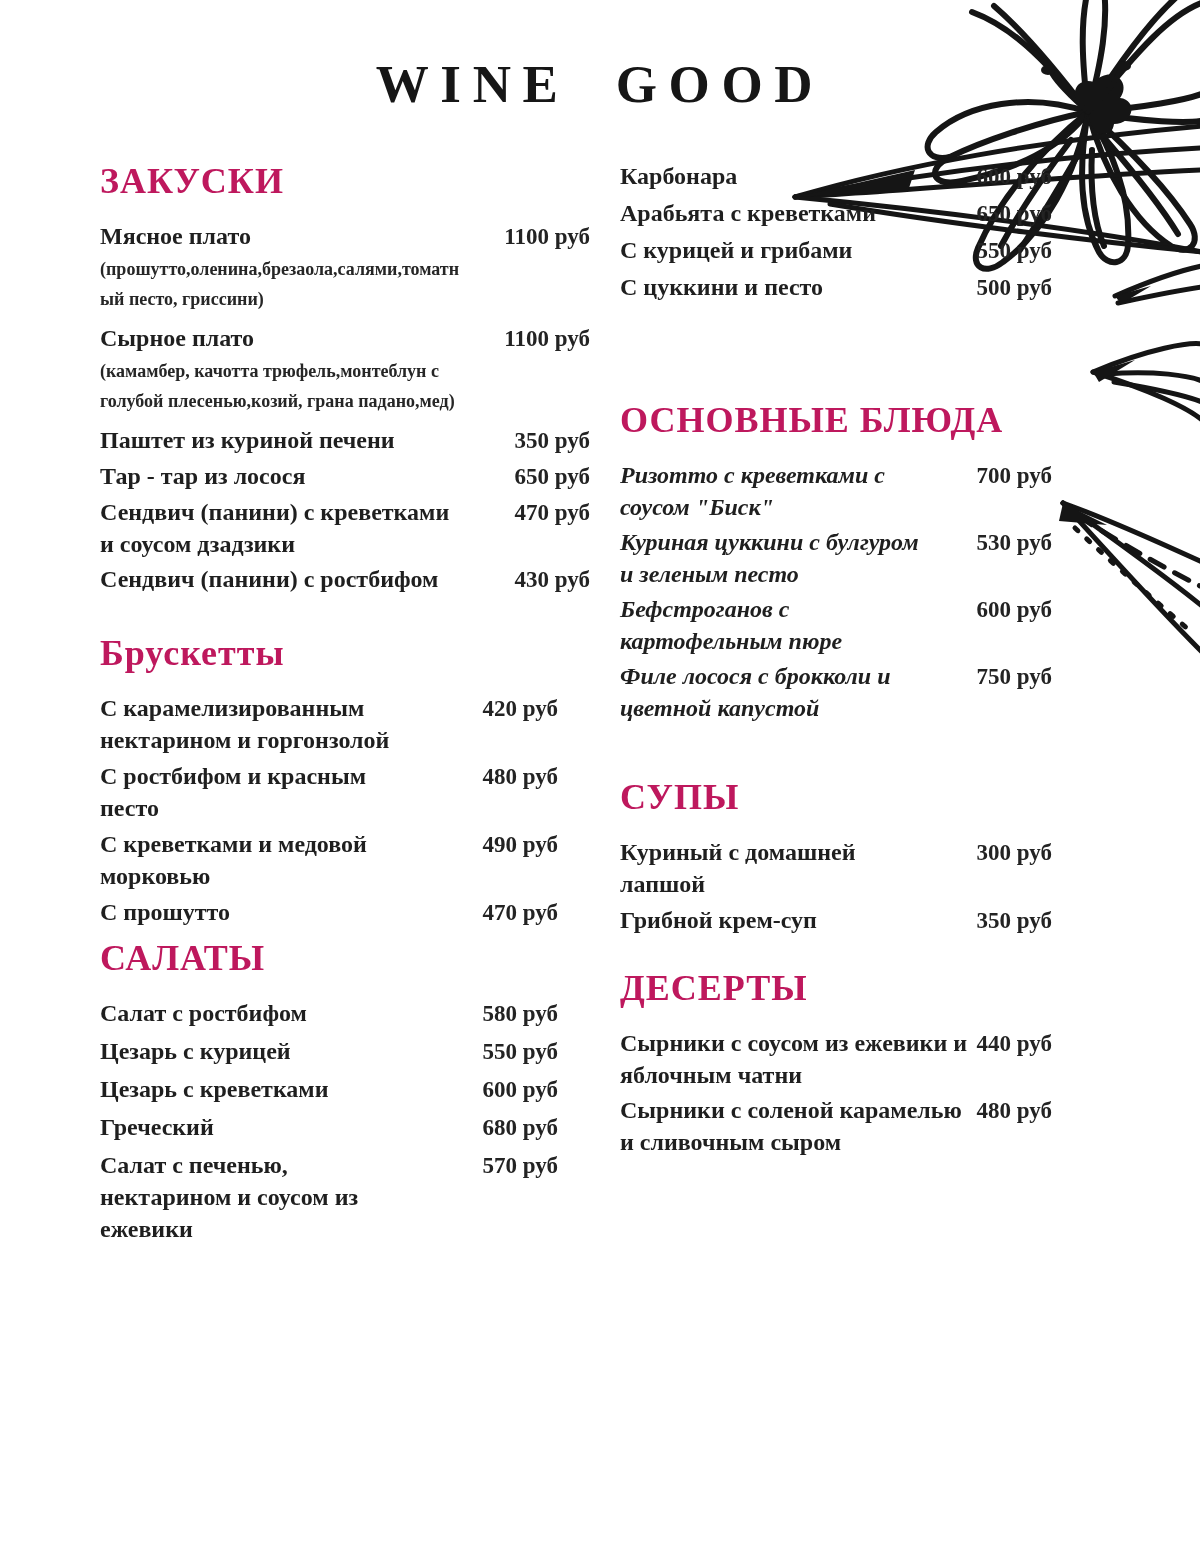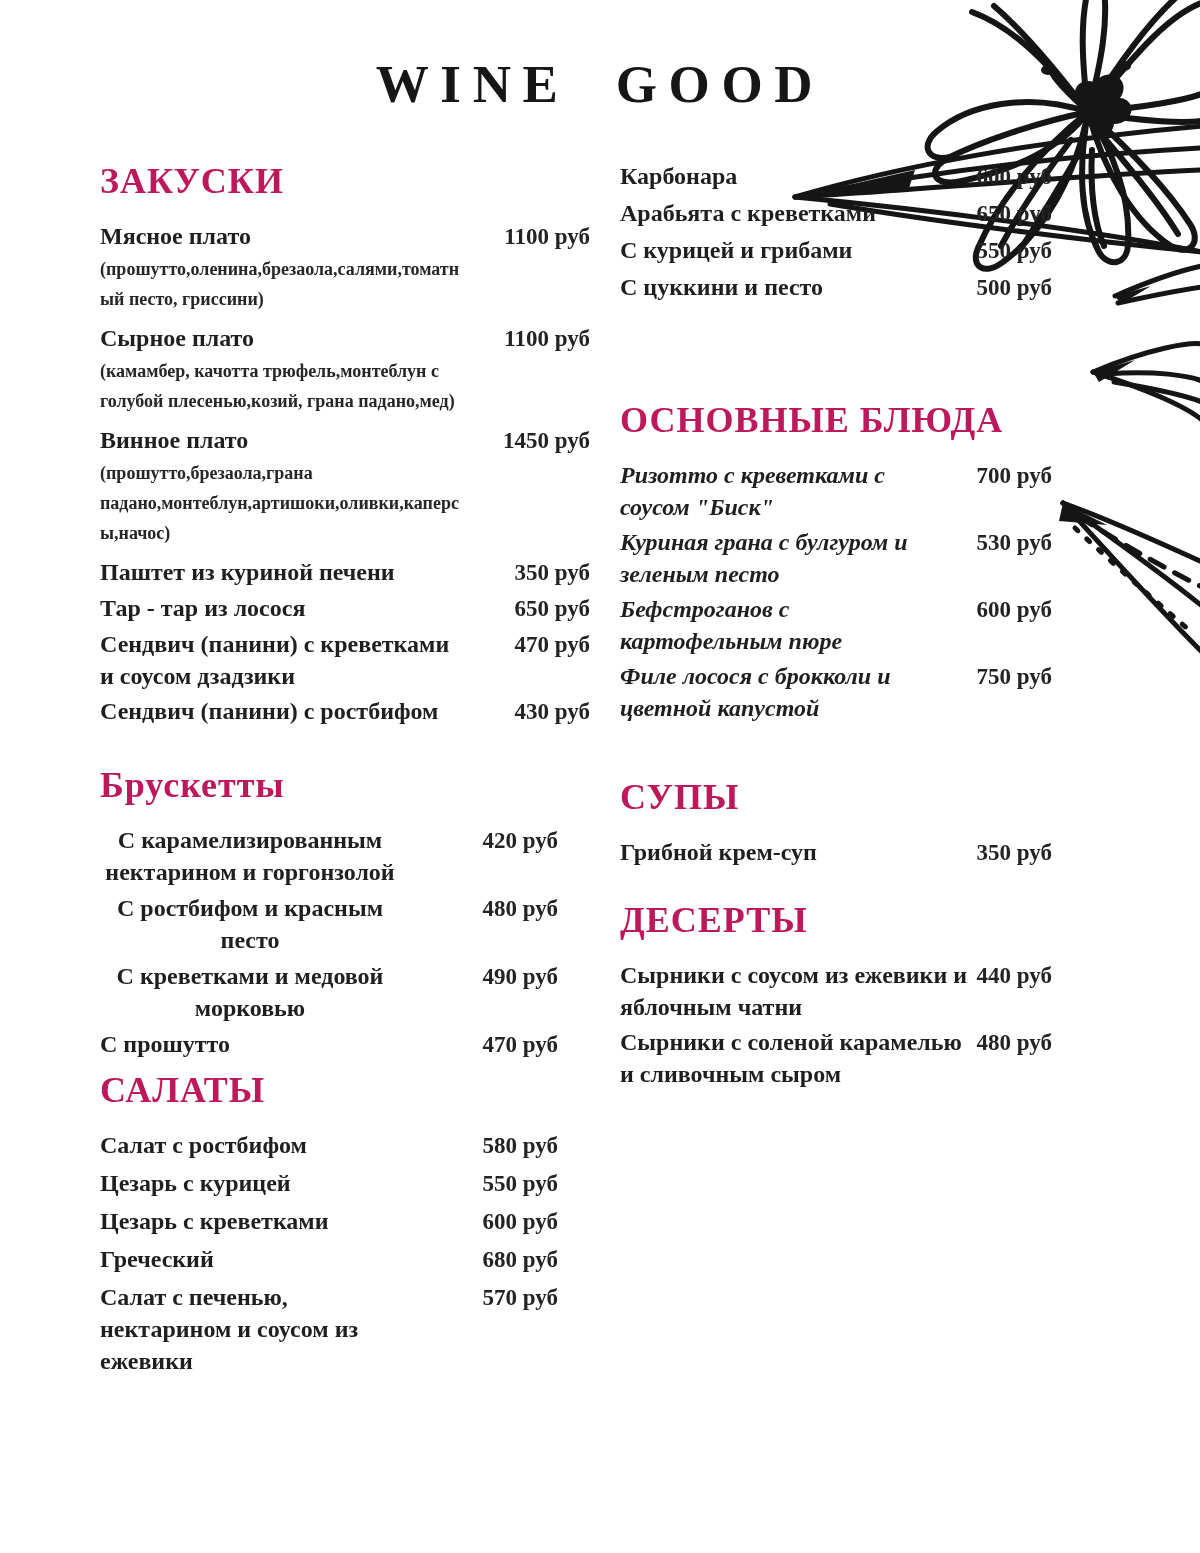--- a/index.html
+++ b/index.html
@@ -20,21 +20,21 @@
     font-size:36px;font-weight:700;letter-spacing:1px;margin:0 0 18px 0;color:#be185d;
   }
   .row{display:flex;justify-content:space-between;align-items:flex-start;margin-bottom:3px;}
   .left-part{flex:0 1 auto;}
   .iname{font-size:24px;font-weight:700;line-height:32px;}
   .iprice{font-size:23px;font-weight:700;line-height:33px;white-space:nowrap;color:#232323;}
   .idesc{font-size:18px;font-weight:700;line-height:30px;overflow-wrap:anywhere;margin:2px 0 5px 0;color:#262626;}
 
   .sec-zakuski  .left-part{max-width:362px;}
   .sec-brusketty{margin-top:36px;}
-  .sec-brusketty .left-part{max-width:300px;text-align:center;}
+  .sec-brusketty .left-part{max-width:300px;}
   .sec-brusketty .iprice{padding-right:32px;}
   .sec-brusketty .row{margin-bottom:4px;}
   .sec-salaty{margin-top:8px;}
   .sec-salaty .left-part{max-width:282px;}
   .sec-salaty .iprice{padding-right:32px;}
   .sec-salaty .row{margin-bottom:5px;}
   .sec-pasta .left-part{max-width:300px;}
   .sec-pasta .heading{margin-bottom:24px;}
   .sec-pasta .row{margin-bottom:4px;}
   .sec-mains{margin-top:95px;}
@@ -128,27 +128,20 @@
     </div>
     <div class="row">
       <div class="left-part">
         <div class="iname">Сырное плато</div>
         <div class="idesc">(камамбер, качотта трюфель,монтеблун с голубой плесенью,козий, грана падано,мед)</div>
       </div>
       <div class="iprice">1100 руб</div>
     </div>
     <div class="row">
       <div class="left-part">
-        <div class="iname">Винное плато</div>
-        <div class="idesc">(прошутто,брезаола,грана падано,монтеблун,артишоки,оливки,каперсы,начос)</div>
-      </div>
-      <div class="iprice">1450 руб</div>
-    </div>
-    <div class="row">
-      <div class="left-part">
           <div class="iname">Паштет из куриной печени</div>
         </div>
       <div class="iprice">350 руб</div>
     </div>
     <div class="row">
       <div class="left-part">
           <div class="iname">Тар - тар из лосося</div>
         </div>
       <div class="iprice">650 руб</div>
     </div>
@@ -262,21 +255,21 @@
   <div class="section sec-mains">
     <h2 class="heading">ОСНОВНЫЕ БЛЮДА</h2>
     <div class="row">
       <div class="left-part">
           <div class="iname">Ризотто с креветками с соусом "Биск"</div>
         </div>
       <div class="iprice">700 руб</div>
     </div>
     <div class="row">
       <div class="left-part">
-          <div class="iname">Куриная грана с булгуром и зеленым песто</div>
+          <div class="iname">Куриная цуккини с булгуром и зеленым песто</div>
         </div>
       <div class="iprice">530 руб</div>
     </div>
     <div class="row">
       <div class="left-part">
           <div class="iname">Бефстроганов с картофельным пюре</div>
         </div>
       <div class="iprice">600 руб</div>
     </div>
     <div class="row">
@@ -284,20 +277,26 @@
           <div class="iname">Филе лосося с брокколи и цветной капустой</div>
         </div>
       <div class="iprice">750 руб</div>
     </div>
   </div>
 
   <div class="section sec-soups">
     <h2 class="heading">СУПЫ</h2>
     <div class="row">
       <div class="left-part">
+          <div class="iname">Куриный с домашней лапшой</div>
+        </div>
+      <div class="iprice">300 руб</div>
+    </div>
+    <div class="row">
+      <div class="left-part">
           <div class="iname">Грибной крем-суп</div>
         </div>
       <div class="iprice">350 руб</div>
     </div>
   </div>
 
   <div class="section sec-desserts">
     <h2 class="heading">ДЕСЕРТЫ</h2>
     <div class="row">
       <div class="left-part">

